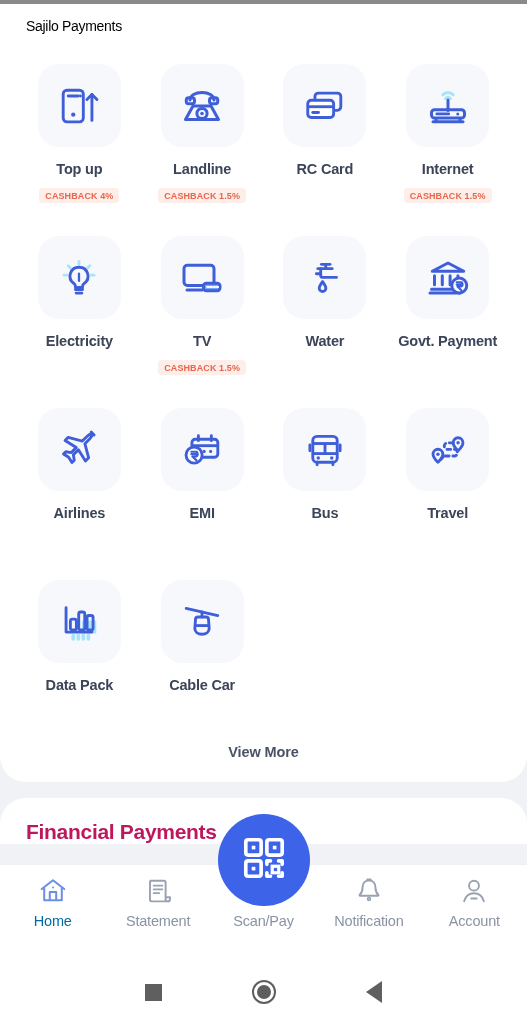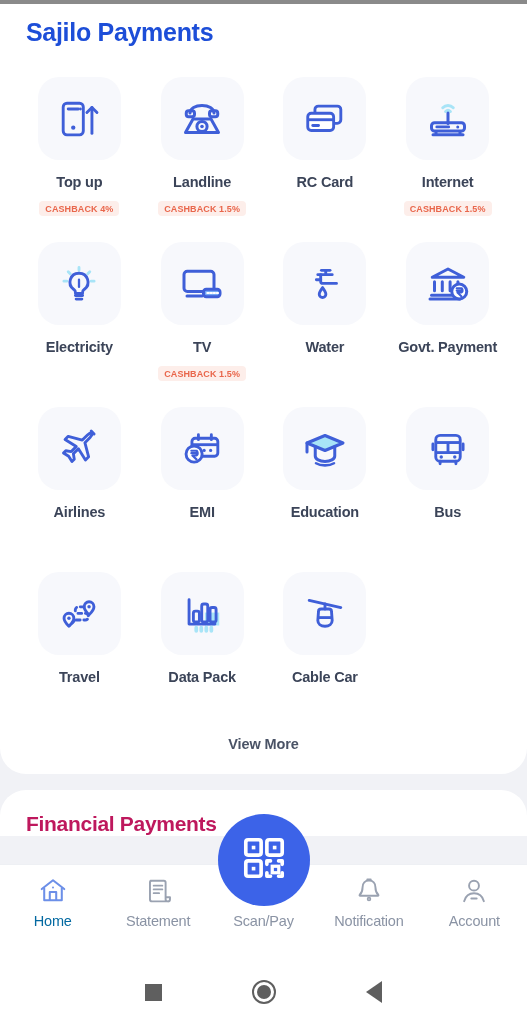--- a/index.html
+++ b/index.html
@@ -34,33 +34,33 @@
   }
 
   
   .card {
     background: #ffffff;
     border-radius: 0 0 26px 26px;
     padding: 0 0 22px 0;
   }
 
   .card-title {
-    font-size: 25px;
-    font-weight: bold;
-    color: #1d4ed8;
+    font-size: 14px;
+    font-weight: normal;
+    color: #000000;
     letter-spacing: -0.3px;
     padding: 14px 0 0 26px;
   }
 
   
   .grid {
     display: grid;
     grid-template-columns: repeat(4, 1fr);
     padding: 22px 18px 0 18px;
-    row-gap: 5px;
+    row-gap: 12px;
   }
 
   .tile {
     display: flex;
     flex-direction: column;
     align-items: center;
     padding-top: 8px;
     cursor: pointer;
     min-height: 160px;
   }
@@ -370,32 +370,20 @@
       <rect x="9" y="8.5" width="18" height="12.5" rx="2.2" stroke="#3f5fd8" stroke-width="2"></rect>
       <path d="M9 13h18" stroke="#3f5fd8" stroke-width="2"></path>
       <path d="M13.5 6v3.5M22.5 6v3.5" stroke="#3f5fd8" stroke-width="2" stroke-linecap="round"></path>
       <circle cx="17.5" cy="17" r="1.1" fill="#3f5fd8"></circle>
       <circle cx="22" cy="17" r="1.1" fill="#3f5fd8"></circle>
       <circle cx="10.5" cy="19.5" r="5.6" fill="#ffffff" stroke="#3f5fd8" stroke-width="2"></circle>
       <path d="M8.6 17.2h3.8M8.6 18.9h3.8M11.4 17.2c1 0 1.6.8 1.6 1.7s-.7 1.6-1.8 1.6H9.3l2.9 2.7" stroke="#3f5fd8" stroke-width="1.5" stroke-linecap="round" stroke-linejoin="round"></path>
     </svg>
           </div>
           <div class="tile-label">EMI</div>
-          <div class="tile-badge empty"></div>
-        </div>
-        <div class="tile">
-          <div class="tile-icon">
-            <svg width="48" height="48" viewBox="0 0 32 32" fill="none">
-      <path d="M16 7l12 5-12 5-12-5 12-5z" fill="#a8e4f7" stroke="#3f5fd8" stroke-width="2" stroke-linejoin="round"></path>
-      <path d="M9.5 14.4v6.3c0 2.1 2.9 3.6 6.5 3.6s6.5-1.5 6.5-3.6v-6.3" stroke="#3f5fd8" stroke-width="2" stroke-linecap="round" stroke-linejoin="round"></path>
-      <path d="M10 25.5c1.5.9 3.7 1.4 6 1.4s4.5-.5 6-1.4" stroke="#3f5fd8" stroke-width="1.7" stroke-linecap="round"></path>
-      <path d="M4 12v6" stroke="#3f5fd8" stroke-width="2" stroke-linecap="round"></path>
-    </svg>
-          </div>
-          <div class="tile-label">Education</div>
           <div class="tile-badge empty"></div>
         </div>
         <div class="tile">
           <div class="tile-icon">
             <svg width="46" height="46" viewBox="0 0 32 32" fill="none">
       <rect x="7.5" y="6.5" width="17" height="18" rx="3" stroke="#3f5fd8" stroke-width="2"></rect>
       <path d="M7.5 11.5h17" stroke="#3f5fd8" stroke-width="2"></path>
       <path d="M7.5 18.5h17" stroke="#3f5fd8" stroke-width="2"></path>
       <path d="M16 11.5v7" stroke="#3f5fd8" stroke-width="2"></path>
       <circle cx="11.3" cy="21.5" r="1.2" fill="#3f5fd8"></circle>

